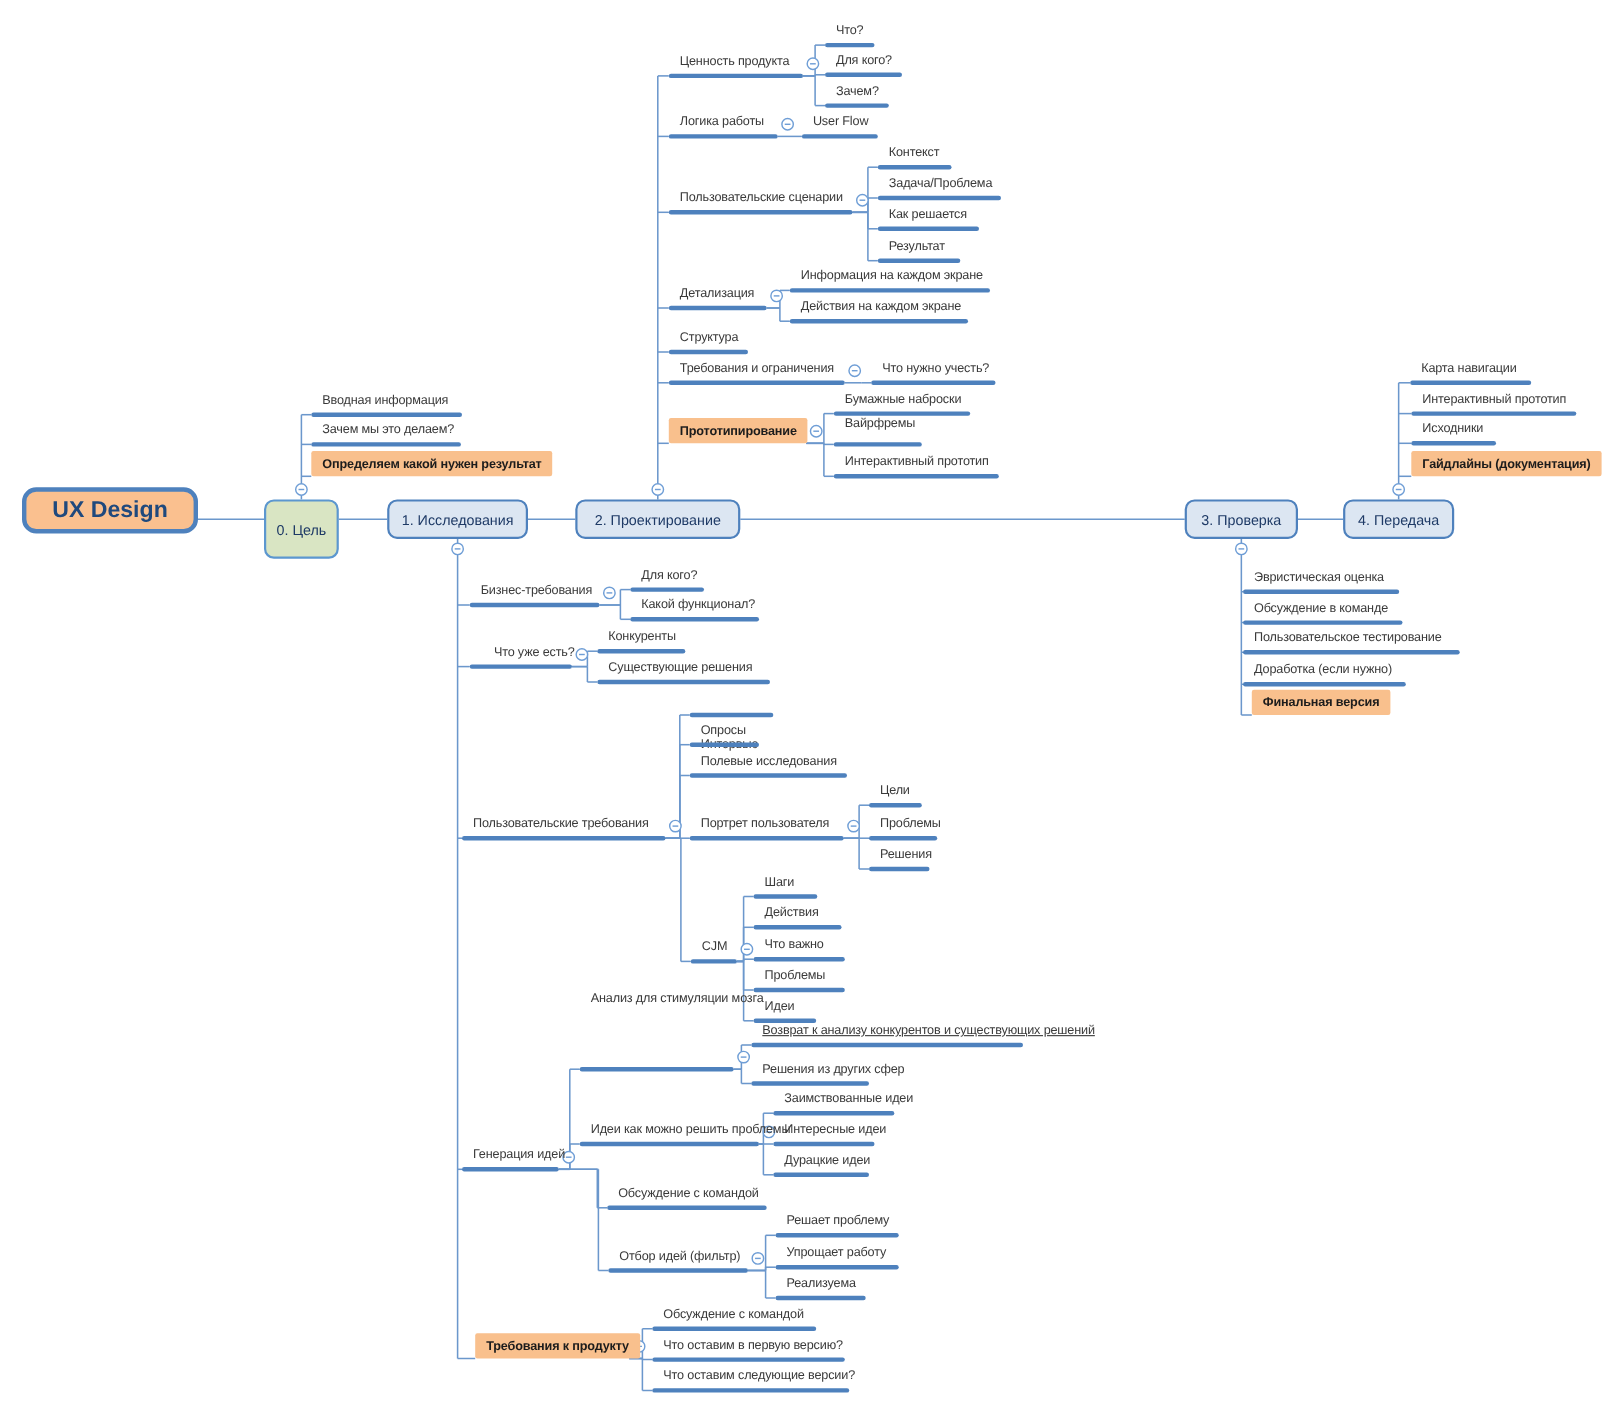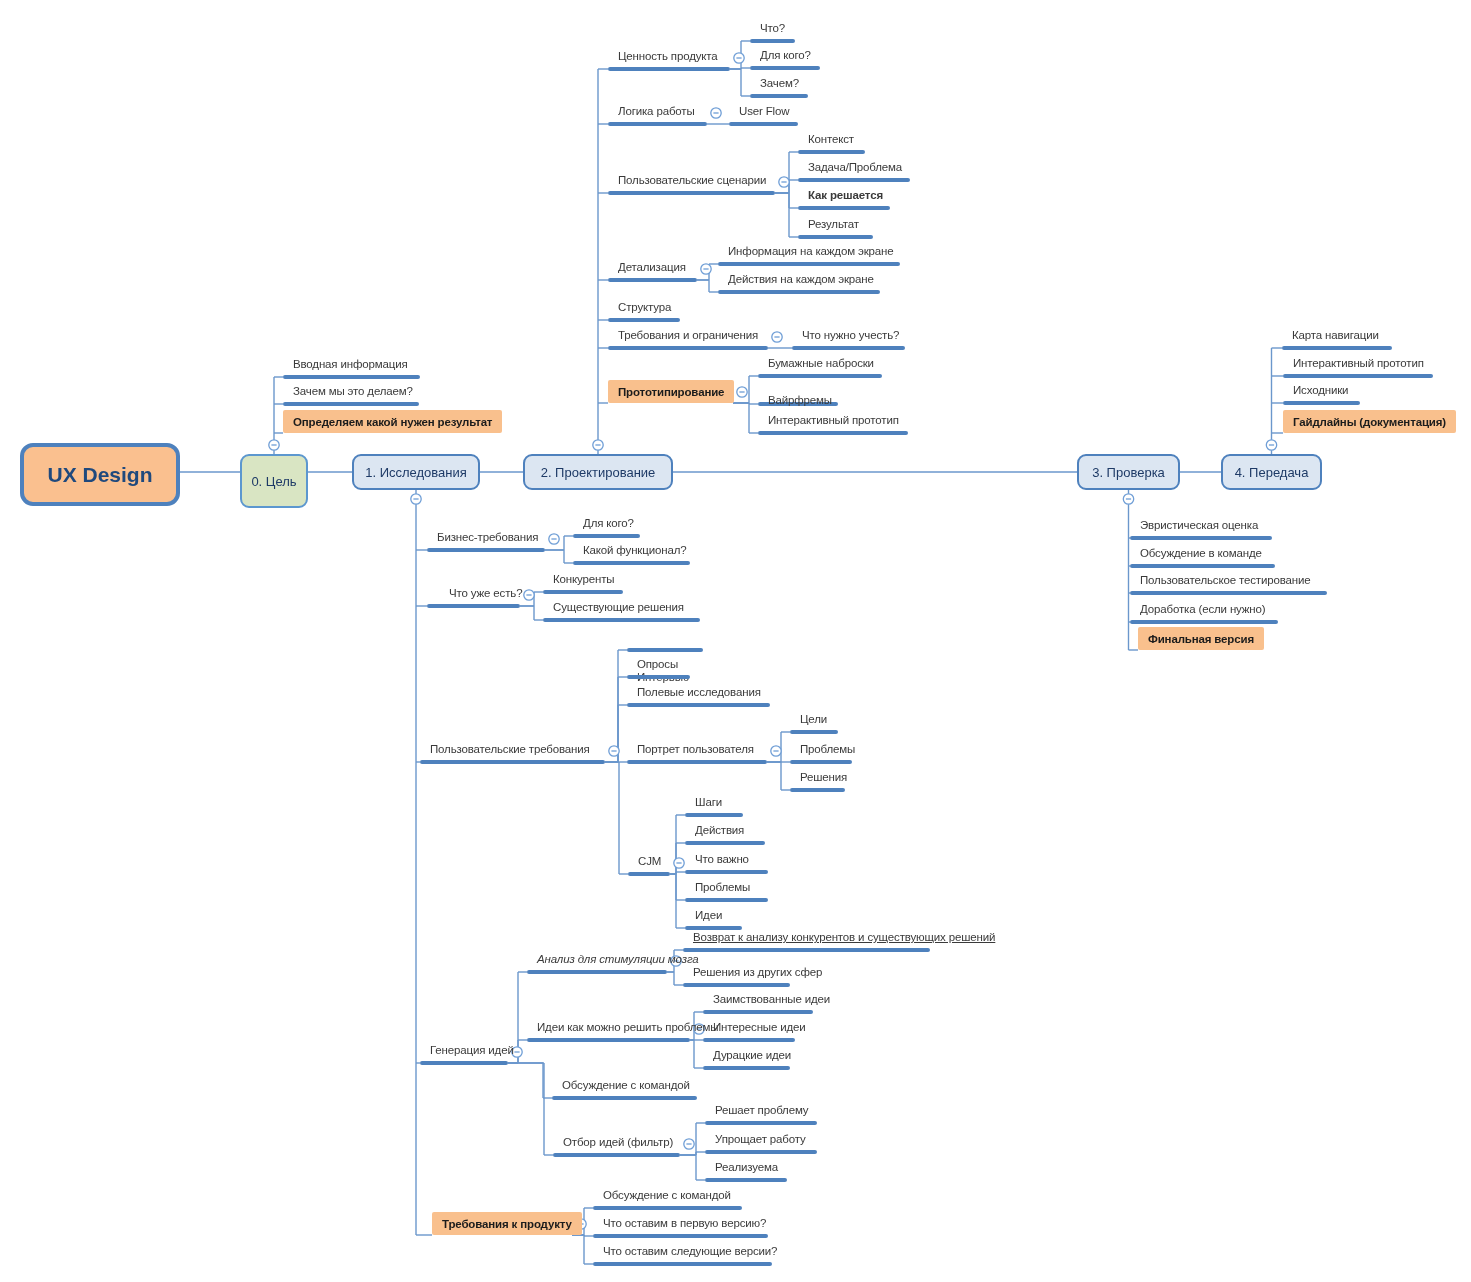--- a/index.html
+++ b/index.html
@@ -274,21 +274,21 @@
       <line x1="1271.5" y1="348" x2="1282" y2="348" stroke="#6b97cc" stroke-width="1.4"></line>
       <line x1="1271.5" y1="376" x2="1283" y2="376" stroke="#6b97cc" stroke-width="1.4"></line>
       <line x1="1271.5" y1="403" x2="1283" y2="403" stroke="#6b97cc" stroke-width="1.4"></line>
       <line x1="1271.5" y1="433" x2="1283" y2="433" stroke="#6b97cc" stroke-width="1.4"></line>
       <g>
         <circle cx="1271.5" cy="445" r="5.2" fill="#ffffff" stroke="#6f9ed6" stroke-width="1.3"></circle>
         <line x1="1268.9" y1="445" x2="1274.1" y2="445" stroke="#6f9ed6" stroke-width="1.3"></line>
       </g>
     </svg>
   <div id="nodes">
-      <div class="box root-box" style="left: 20px; top: 443px; width: 160px; height: 63px;">UX Design</div>
+      <div class="box root-box" style="left: 20px; top: 443px; width: 160px; height: 42px;">UX Design</div>
       <div class="box green-box" style="left: 240px; top: 454px; width: 68px; height: 54px;">0. Цель</div>
       <div class="u" style="left: 283px; top: 375px; width: 137px;"></div>
       <div class="leaf-label" style="left: 293px; top: 356px;">Вводная информация</div>
       <div class="u" style="left: 283px; top: 402px; width: 136px;"></div>
       <div class="leaf-label" style="left: 293px; top: 383px;">Зачем мы это делаем?</div>
       <div class="hl-box" style="left: 283px; top: 410px; min-width: 214px;">Определяем какой нужен результат</div>
       <div class="box main-box" style="left: 352px; top: 454px; width: 128px; height: 36px;">1. Исследования</div>
       <div class="u" style="left: 427px; top: 548px; width: 118px;"></div>
       <div class="leaf-label" style="left: 437px; top: 529px;">Бизнес-требования</div>
       <div class="u" style="left: 573px; top: 534px; width: 67px;"></div>
@@ -325,21 +325,21 @@
       <div class="leaf-label" style="left: 695px; top: 822px;">Действия</div>
       <div class="u" style="left: 685px; top: 870px; width: 83px;"></div>
       <div class="leaf-label" style="left: 695px; top: 851px;">Что важно</div>
       <div class="u" style="left: 685px; top: 898px; width: 83px;"></div>
       <div class="leaf-label" style="left: 695px; top: 879px;">Проблемы</div>
       <div class="u" style="left: 685px; top: 926px; width: 57px;"></div>
       <div class="leaf-label" style="left: 695px; top: 907px;">Идеи</div>
       <div class="u" style="left: 420px; top: 1061px; width: 88px;"></div>
       <div class="leaf-label" style="left: 430px; top: 1042px;">Генерация идей</div>
       <div class="u" style="left: 527px; top: 970px; width: 140px;"></div>
-      <div class="leaf-label" style="left: 537px; top: 951px; font-style: italic;">Анализ для стимуляции мозга</div>
+      <div class="leaf-label" style="left: 537px; top: 900px;">Анализ для стимуляции мозга</div>
       <div class="u" style="left: 683px; top: 948px; width: 247px;"></div>
       <div class="leaf-label" style="left: 693px; top: 929px; text-decoration: underline;">Возврат к анализу конкурентов и существующих решений</div>
       <div class="u" style="left: 683px; top: 983px; width: 107px;"></div>
       <div class="leaf-label" style="left: 693px; top: 964px;">Решения из других сфер</div>
       <div class="u" style="left: 527px; top: 1038px; width: 163px;"></div>
       <div class="leaf-label" style="left: 537px; top: 1019px;">Идеи как можно решить проблемы</div>
       <div class="u" style="left: 703px; top: 1010px; width: 110px;"></div>
       <div class="leaf-label" style="left: 713px; top: 991px;">Заимствованные идеи</div>
       <div class="u" style="left: 703px; top: 1038px; width: 92px;"></div>
       <div class="leaf-label" style="left: 713px; top: 1019px;">Интересные идеи</div>
@@ -375,40 +375,40 @@
       <div class="leaf-label" style="left: 618px; top: 103px;">Логика работы</div>
       <div class="u" style="left: 729px; top: 122px; width: 69px;"></div>
       <div class="leaf-label" style="left: 739px; top: 103px;">User Flow</div>
       <div class="u" style="left: 608px; top: 191px; width: 167px;"></div>
       <div class="leaf-label" style="left: 618px; top: 172px;">Пользовательские сценарии</div>
       <div class="u" style="left: 798px; top: 150px; width: 67px;"></div>
       <div class="leaf-label" style="left: 808px; top: 131px;">Контекст</div>
       <div class="u" style="left: 798px; top: 178px; width: 112px;"></div>
       <div class="leaf-label" style="left: 808px; top: 159px;">Задача/Проблема</div>
       <div class="u" style="left: 798px; top: 206px; width: 92px;"></div>
-      <div class="leaf-label" style="left: 808px; top: 187px; font-weight: bold;">Как решается</div>
+      <div class="leaf-label" style="left: 808px; top: 187px;">Как решается</div>
       <div class="u" style="left: 798px; top: 235px; width: 75px;"></div>
       <div class="leaf-label" style="left: 808px; top: 216px;">Результат</div>
       <div class="u" style="left: 608px; top: 278px; width: 89px;"></div>
       <div class="leaf-label" style="left: 618px; top: 259px;">Детализация</div>
       <div class="u" style="left: 718px; top: 262px; width: 182px;"></div>
       <div class="leaf-label" style="left: 728px; top: 243px;">Информация на каждом экране</div>
       <div class="u" style="left: 718px; top: 290px; width: 162px;"></div>
       <div class="leaf-label" style="left: 728px; top: 271px;">Действия на каждом экране</div>
       <div class="u" style="left: 608px; top: 318px; width: 72px;"></div>
       <div class="leaf-label" style="left: 618px; top: 299px;">Структура</div>
       <div class="u" style="left: 608px; top: 346px; width: 160px;"></div>
       <div class="leaf-label" style="left: 618px; top: 327px;">Требования и ограничения</div>
       <div class="u" style="left: 792px; top: 346px; width: 113px;"></div>
       <div class="leaf-label" style="left: 802px; top: 327px;">Что нужно учесть?</div>
       <div class="hl-box" style="left: 608px; top: 380px; min-width: 125px;">Прототипирование</div>
       <div class="u" style="left: 758px; top: 374px; width: 124px;"></div>
       <div class="leaf-label" style="left: 768px; top: 355px;">Бумажные наброски</div>
       <div class="u" style="left: 758px; top: 402px; width: 80px;"></div>
-      <div class="leaf-label" style="left: 768px; top: 392px;">Вайрфремы</div>
+      <div class="leaf-label" style="left: 768px; top: 377px;">Вайрфремы</div>
       <div class="u" style="left: 758px; top: 431px; width: 150px;"></div>
       <div class="leaf-label" style="left: 768px; top: 412px;">Интерактивный прототип</div>
       <div class="box main-box" style="left: 1077px; top: 454px; width: 103px; height: 36px;">3. Проверка</div>
       <div class="u" style="left: 1130px; top: 536px; width: 142px;"></div>
       <div class="leaf-label" style="left: 1140px; top: 517px;">Эвристическая оценка</div>
       <div class="u" style="left: 1130px; top: 564px; width: 145px;"></div>
       <div class="leaf-label" style="left: 1140px; top: 545px;">Обсуждение в команде</div>
       <div class="u" style="left: 1130px; top: 591px; width: 197px;"></div>
       <div class="leaf-label" style="left: 1140px; top: 572px;">Пользовательское тестирование</div>
       <div class="u" style="left: 1130px; top: 620px; width: 148px;"></div>

